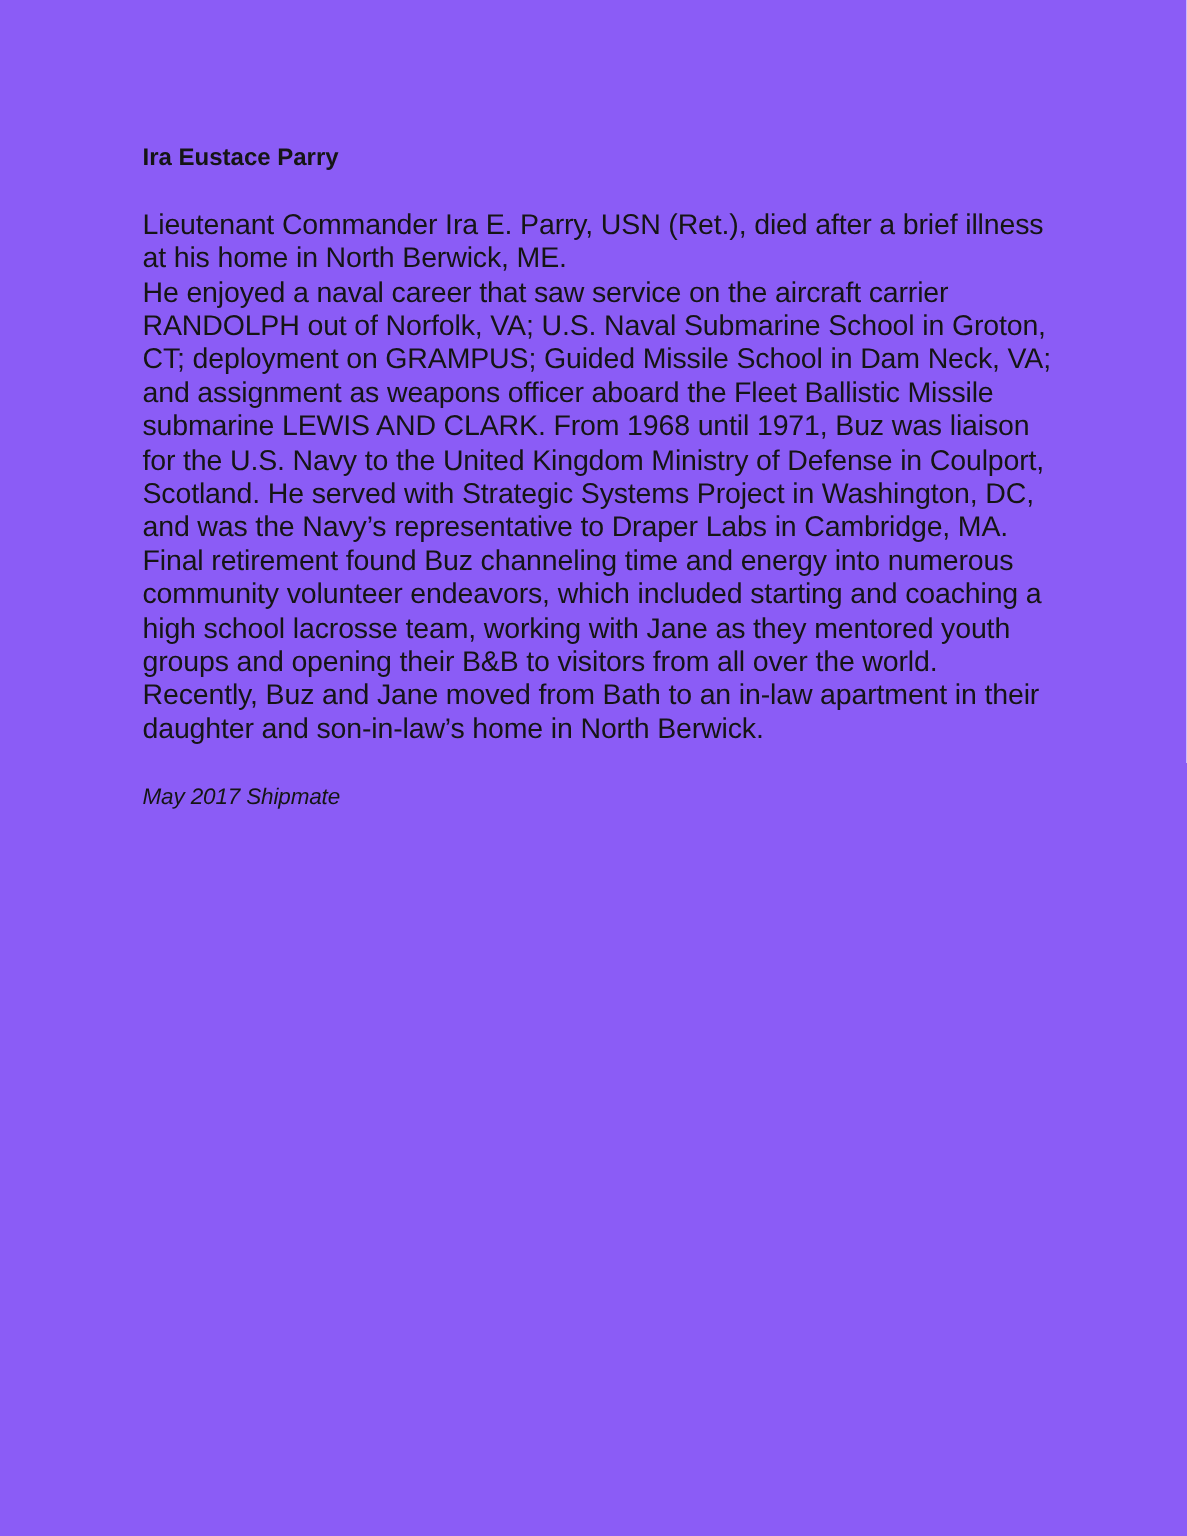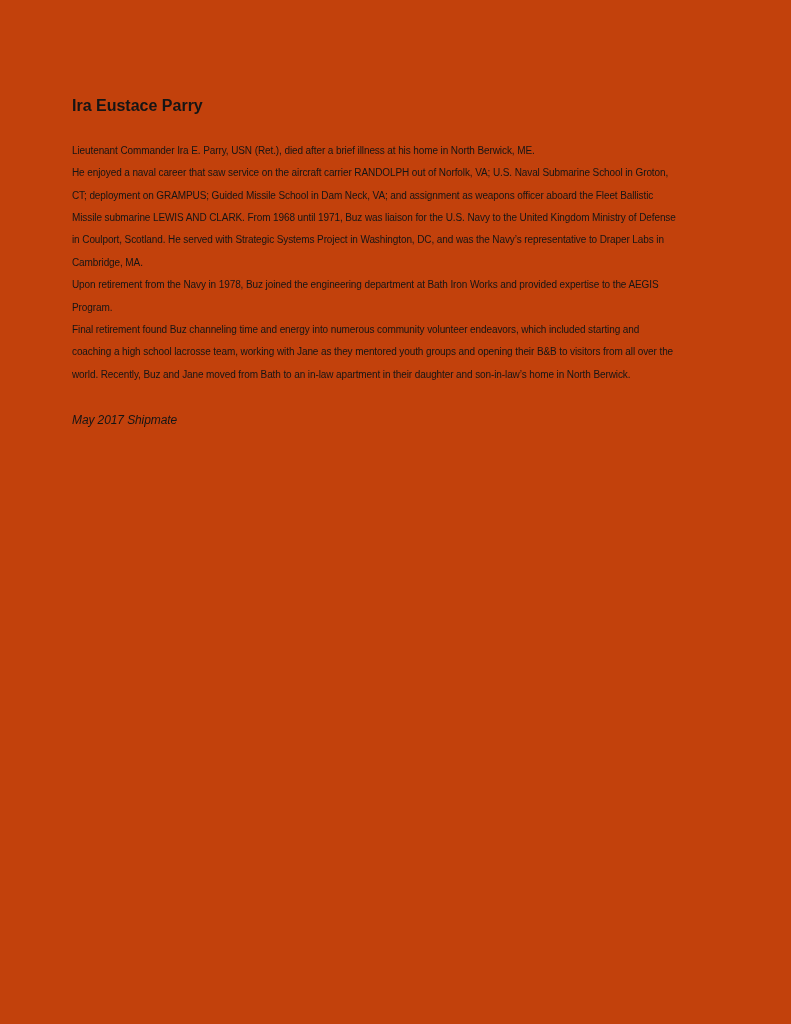--- a/index.html
+++ b/index.html
@@ -4,57 +4,56 @@
 <style>
   html, body {
     margin: 0;
     padding: 0;
     background: #ffffff;
   }
   .page {
     position: relative;
     width: 791px;
     height: 1024px;
-    background: #c2410c;
+    background: #8b5cf6;
     box-sizing: border-box;
-    padding: 95px 93px 0 72px;
+    padding: 95px 93px 0 95px;
     font-family: "Liberation Sans", sans-serif;
     color: #151515;
     overflow: hidden;
   }
   .doc-title {
     font-size: 16px;
     font-weight: bold;
     line-height: 22.4px;
     margin: 0 0 22.4px 0;
   }
   .doc-body {
     width: 606px;
   }
   .doc-paragraph {
-    font-size: 10px;
+    font-size: 19px;
     line-height: 22.4px;
     margin: 0;
     letter-spacing: -0.1px;
   }
   .doc-footer {
-    font-size: 12px;
+    font-size: 15px;
     line-height: 22.4px;
     font-style: italic;
     margin-top: 22.4px;
     letter-spacing: -0.1px;
   }
 </style>
 </head>
 <body>
 
 <div class="page">
   <h1 class="doc-title">Ira Eustace Parry</h1>
 
   <div class="doc-body">
     <p class="doc-paragraph">Lieutenant Commander Ira E. Parry, USN (Ret.), died after a brief illness at his home in North Berwick, ME.</p>
     <p class="doc-paragraph">He enjoyed a naval career that saw service on the aircraft carrier RANDOLPH out of Norfolk, VA; U.S. Naval Submarine School in Groton, CT; deployment on GRAMPUS; Guided Missile School in Dam Neck, VA; and assignment as weapons officer aboard the Fleet Ballistic Missile submarine LEWIS AND CLARK. From 1968 until 1971, Buz was liaison for the U.S. Navy to the United Kingdom Ministry of Defense in Coulport, Scotland. He served with Strategic Systems Project in Washington, DC, and was the Navy’s representative to Draper Labs in Cambridge, MA.</p>
-    <p class="doc-paragraph">Upon retirement from the Navy in 1978, Buz joined the engineering department at Bath Iron Works and provided expertise to the AEGIS Program.</p>
     <p class="doc-paragraph">Final retirement found Buz channeling time and energy into numerous community volunteer endeavors, which included starting and coaching a high school lacrosse team, working with Jane as they mentored youth groups and opening their B&amp;B to visitors from all over the world. Recently, Buz and Jane moved from Bath to an in-law apartment in their daughter and son-in-law’s home in North Berwick.</p>
 
     <p class="doc-footer">May 2017 Shipmate</p>
   </div>
 </div>
 
 </body></html>

